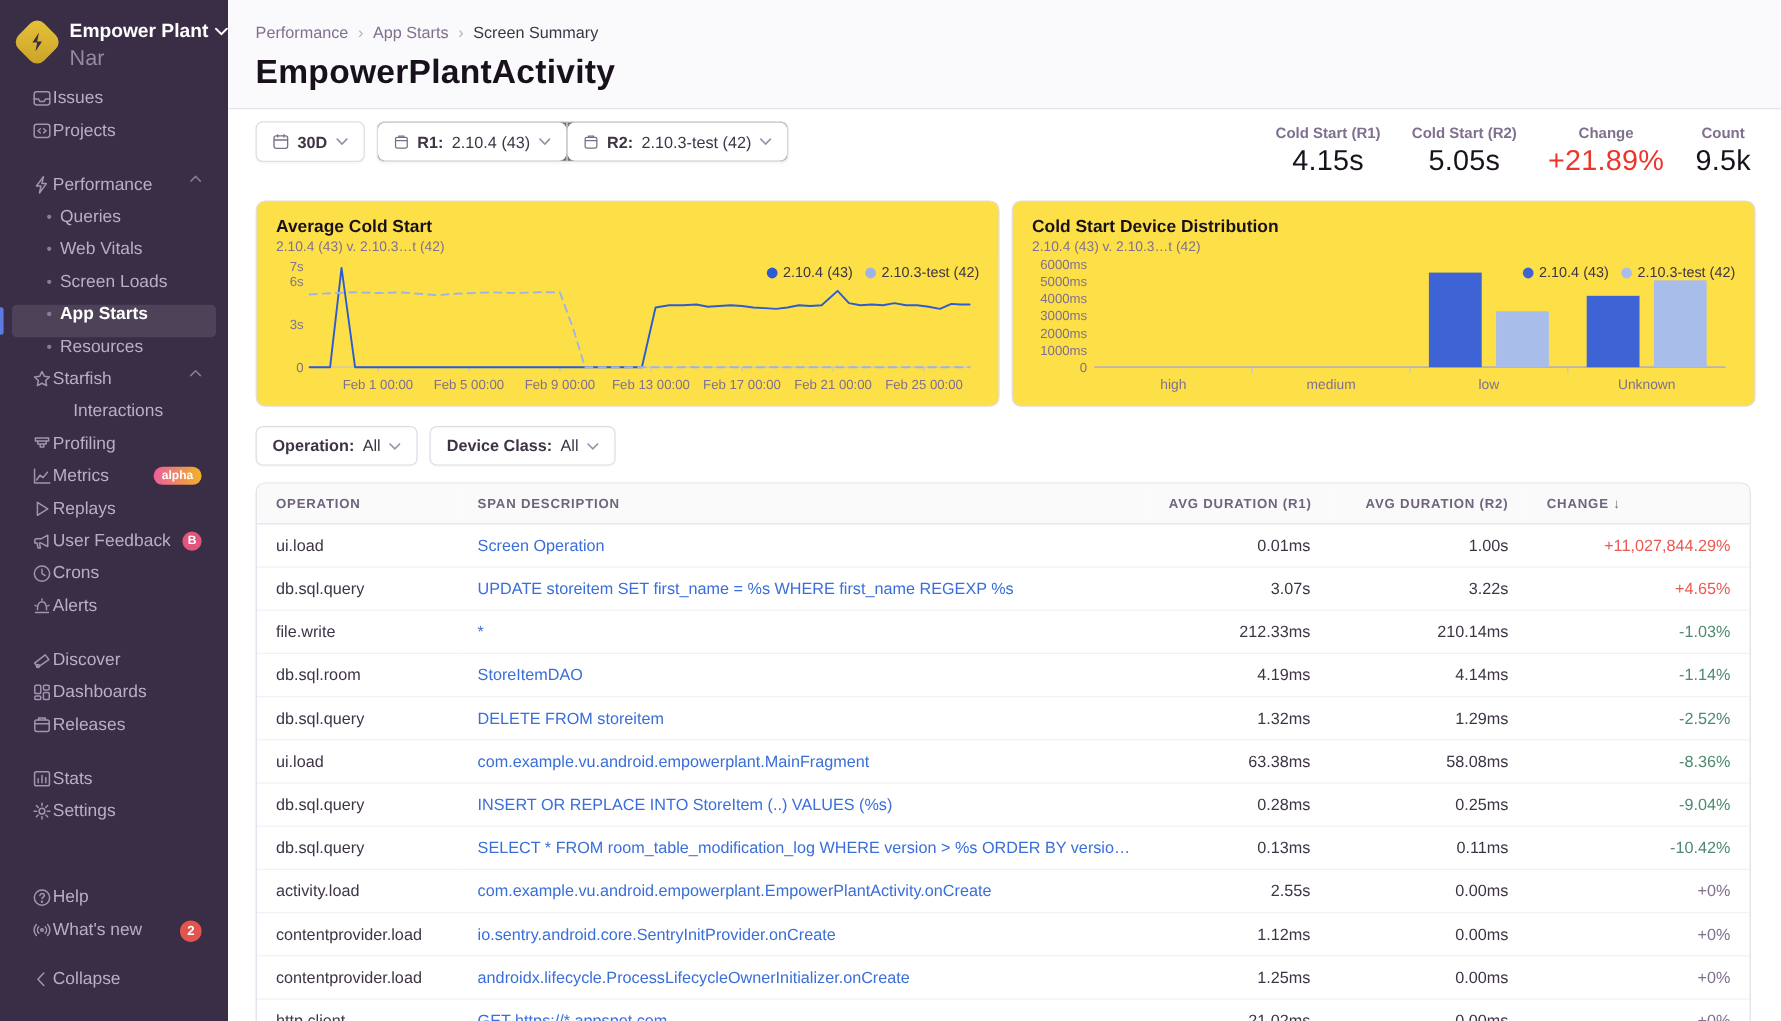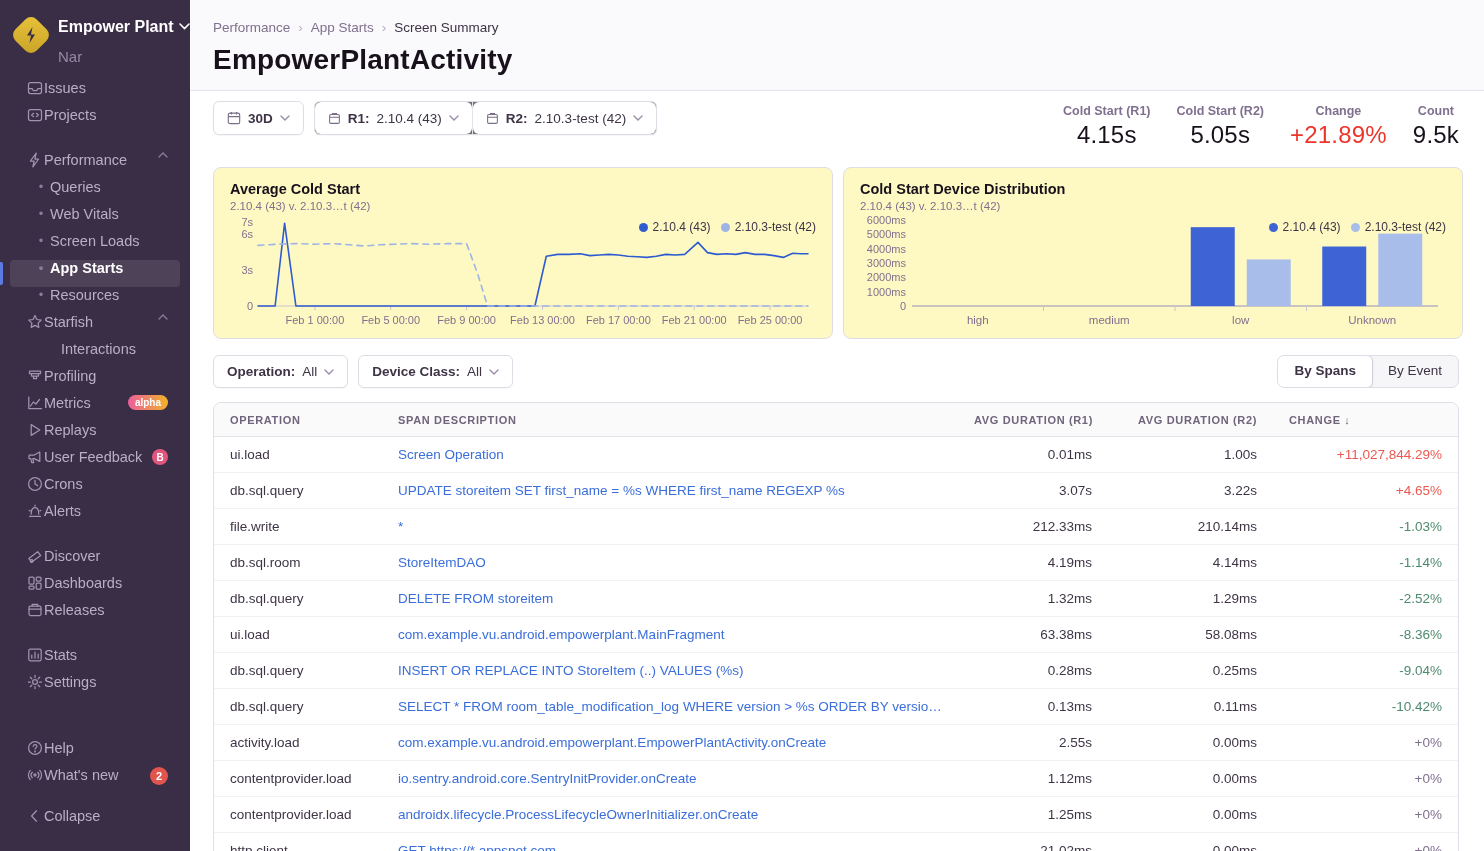--- a/index.html
+++ b/index.html
@@ -8,21 +8,21 @@
   .app { display:flex; width:1484px; height:851px; }
 
   
   .sidebar { width:190px; min-width:190px; background:#3a2d46; color:#b9afc5; display:flex; flex-direction:column; padding:12px 0 10px; position:relative; }
   .org { display:flex; gap:10px; padding:4px 14px 12px; align-items:flex-start; cursor:pointer; }
   .org-logo { width:34px; height:34px; position:relative; flex:0 0 auto; margin-top:2px; }
   .org-logo .diamond { position:absolute; inset:2px; background:linear-gradient(135deg,#e8c33a,#c9a227); border-radius:8px; transform:rotate(45deg); }
   .org-logo svg { position:absolute; left:9px; top:8px; }
   .org-meta { line-height:1.2; padding-top:1px; }
   .org-name { color:#fff; font-weight:700; font-size:16px; display:flex; align-items:center; gap:5px; white-space:nowrap; }
-  .org-sub { color:#948aa3; font-size:15px; margin-top:12px; }
+  .org-sub { color:#948aa3; font-size:18px; margin-top:2px; }
   .chev { display:inline-block; }
   nav { flex:1 1 auto; overflow:hidden; padding-top:2px; }
   .nav-group { margin-bottom:18px; }
   .nav-item { display:flex; align-items:flex-start; height:27px; padding:0 12px 0 16px; font-size:14.5px; cursor:pointer; position:relative; margin:0 10px; border-radius:4px; white-space:nowrap; }
   .nav-item .nicon { width:18px; display:flex; justify-content:center; color:#a094b0; flex:0 0 auto; }
   .nav-item.sub { padding-left:22px; }
   .nav-item.sub .bullet { width:18px; text-align:center; color:#887c98; font-size:13px; flex:0 0 auto; }
   .nav-item.sub2 { padding-left:51px; }
   .nav-item.selected { background:rgba(255,255,255,0.10); color:#fff; font-weight:700; }
   .nav-item.selected::before { content:""; position:absolute; left:-10px; top:2px; bottom:2px; width:3px; background:#5c7ae0; border-radius:0 2px 2px 0; }
@@ -59,21 +59,21 @@
 
   
   .stats { display:flex; gap:26px; padding-top:3px; }
   .stat { text-align:center; }
   .stat .slabel { font-size:12.5px; font-weight:700; color:#80708f; }
   .stat .svalue { font-size:24px; color:#18111c; margin-top:3px; letter-spacing:0.2px; }
   .stat .svalue.red { color:#ee352b; }
 
   
   .charts-row { display:flex; gap:10px; margin-top:18px; }
-  .panel { flex:1 1 0; border:1px solid #e0dce5; border-radius:8px; height:172px; padding:13px 16px 8px; position:relative; background:#fef9c3; }
+  .panel { flex:1 1 0; border:1px solid #e0dce5; border-radius:8px; height:172px; padding:13px 16px 8px; position:relative; background:#fde047; }
   .panel-title { font-size:14.5px; font-weight:700; color:#18111c; }
   .panel-sub { font-size:11.5px; color:#80708f; margin-top:3px; }
   .legend { position:absolute; top:52px; right:16px; display:flex; gap:10px; font-size:12px; color:#3e3446; }
   .legend .litem { display:flex; align-items:center; gap:5px; cursor:pointer; }
   .legend .dot { width:9px; height:9px; border-radius:50%; }
   .panel svg.chart { display:block; margin-top:2px; }
 
   
   .controls-row { display:flex; justify-content:space-between; margin-top:16px; }
   .controls-left { display:flex; gap:10px; }
@@ -526,24 +526,20 @@
           <button class="btn sm">
             <b>Device Class:</b>
             <span>All</span>
             <span class="chev-icon">
                 <svg width="10" height="6" viewBox="0 0 10 6">
                   <path d="M1 1l4 4 4-4" stroke="#9a8fa8" stroke-width="1.4" fill="none" stroke-linecap="round"></path>
                 </svg>
               </span>
           </button>
         </div>
-        <div class="segmented">
-          <div class="segment active">By Spans</div>
-          <div class="segment">By Event</div>
-        </div>
       </div>
 
       <div class="table-wrap">
         <table class="data">
           <thead>
             <tr>
               <th class="col-op">OPERATION</th>
               <th class="col-desc">SPAN DESCRIPTION</th>
               <th class="num col-r1">AVG DURATION (R1)</th>
               <th class="num col-r2">AVG DURATION (R2)</th>

